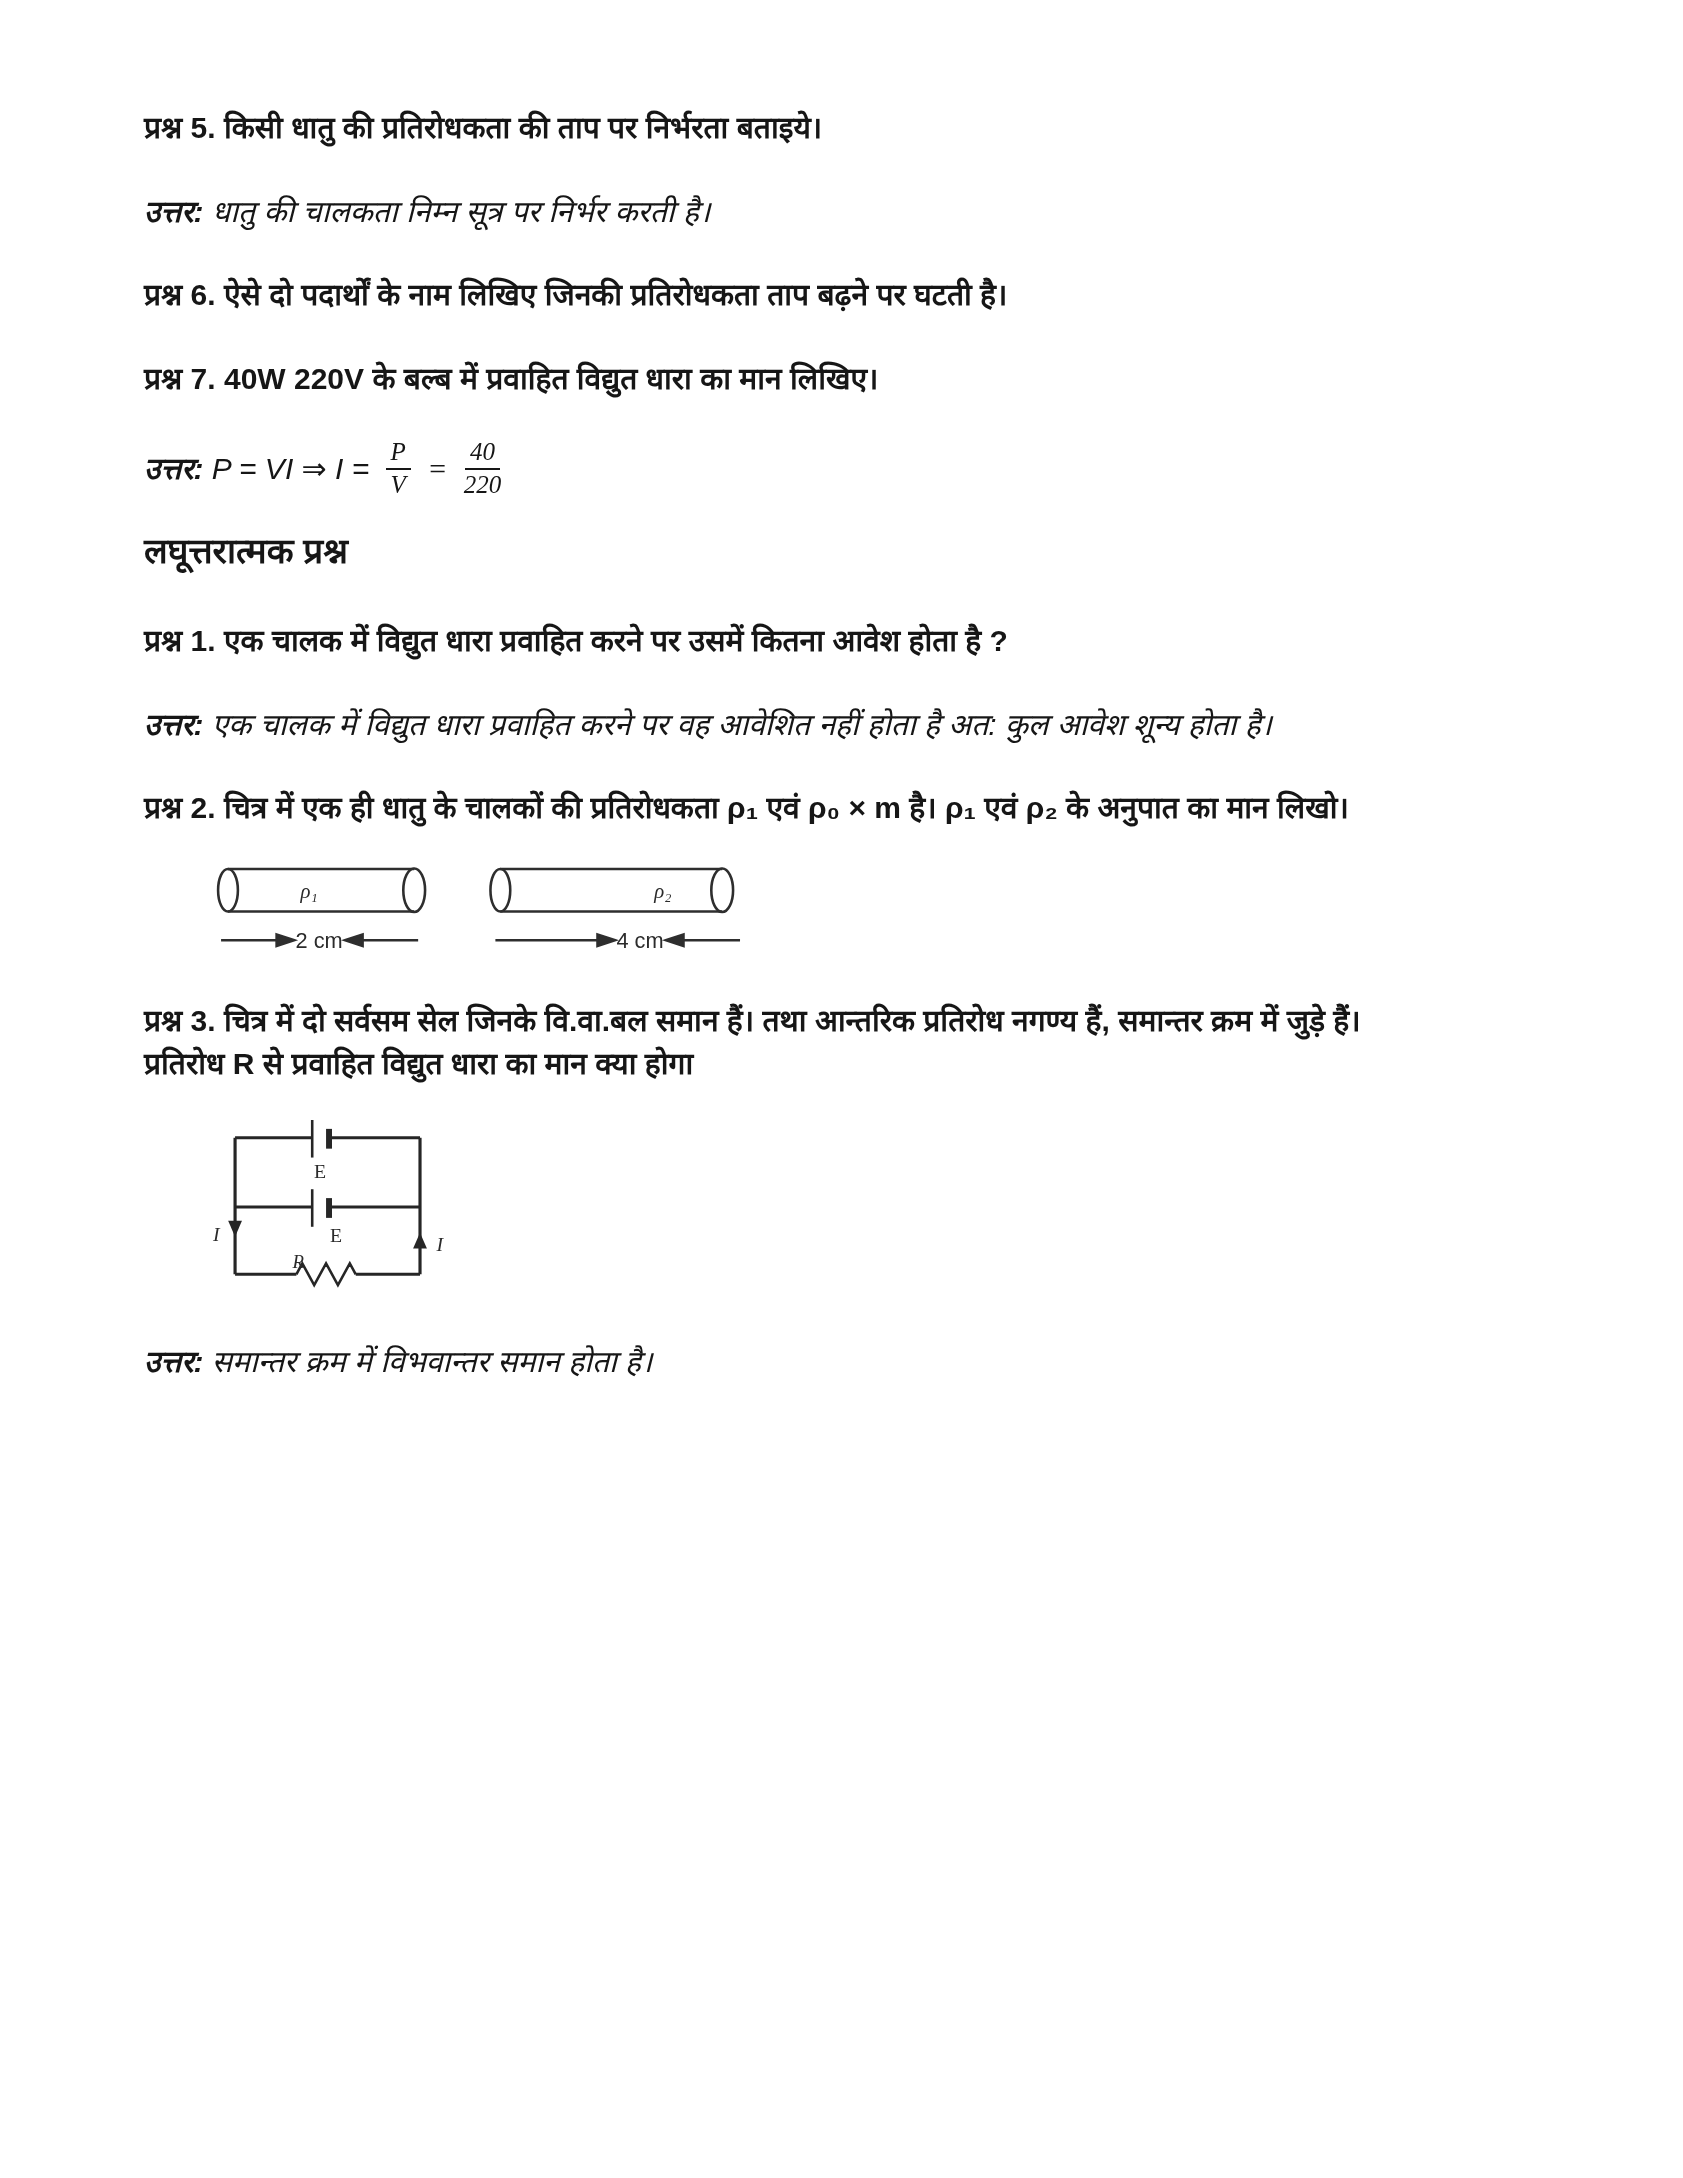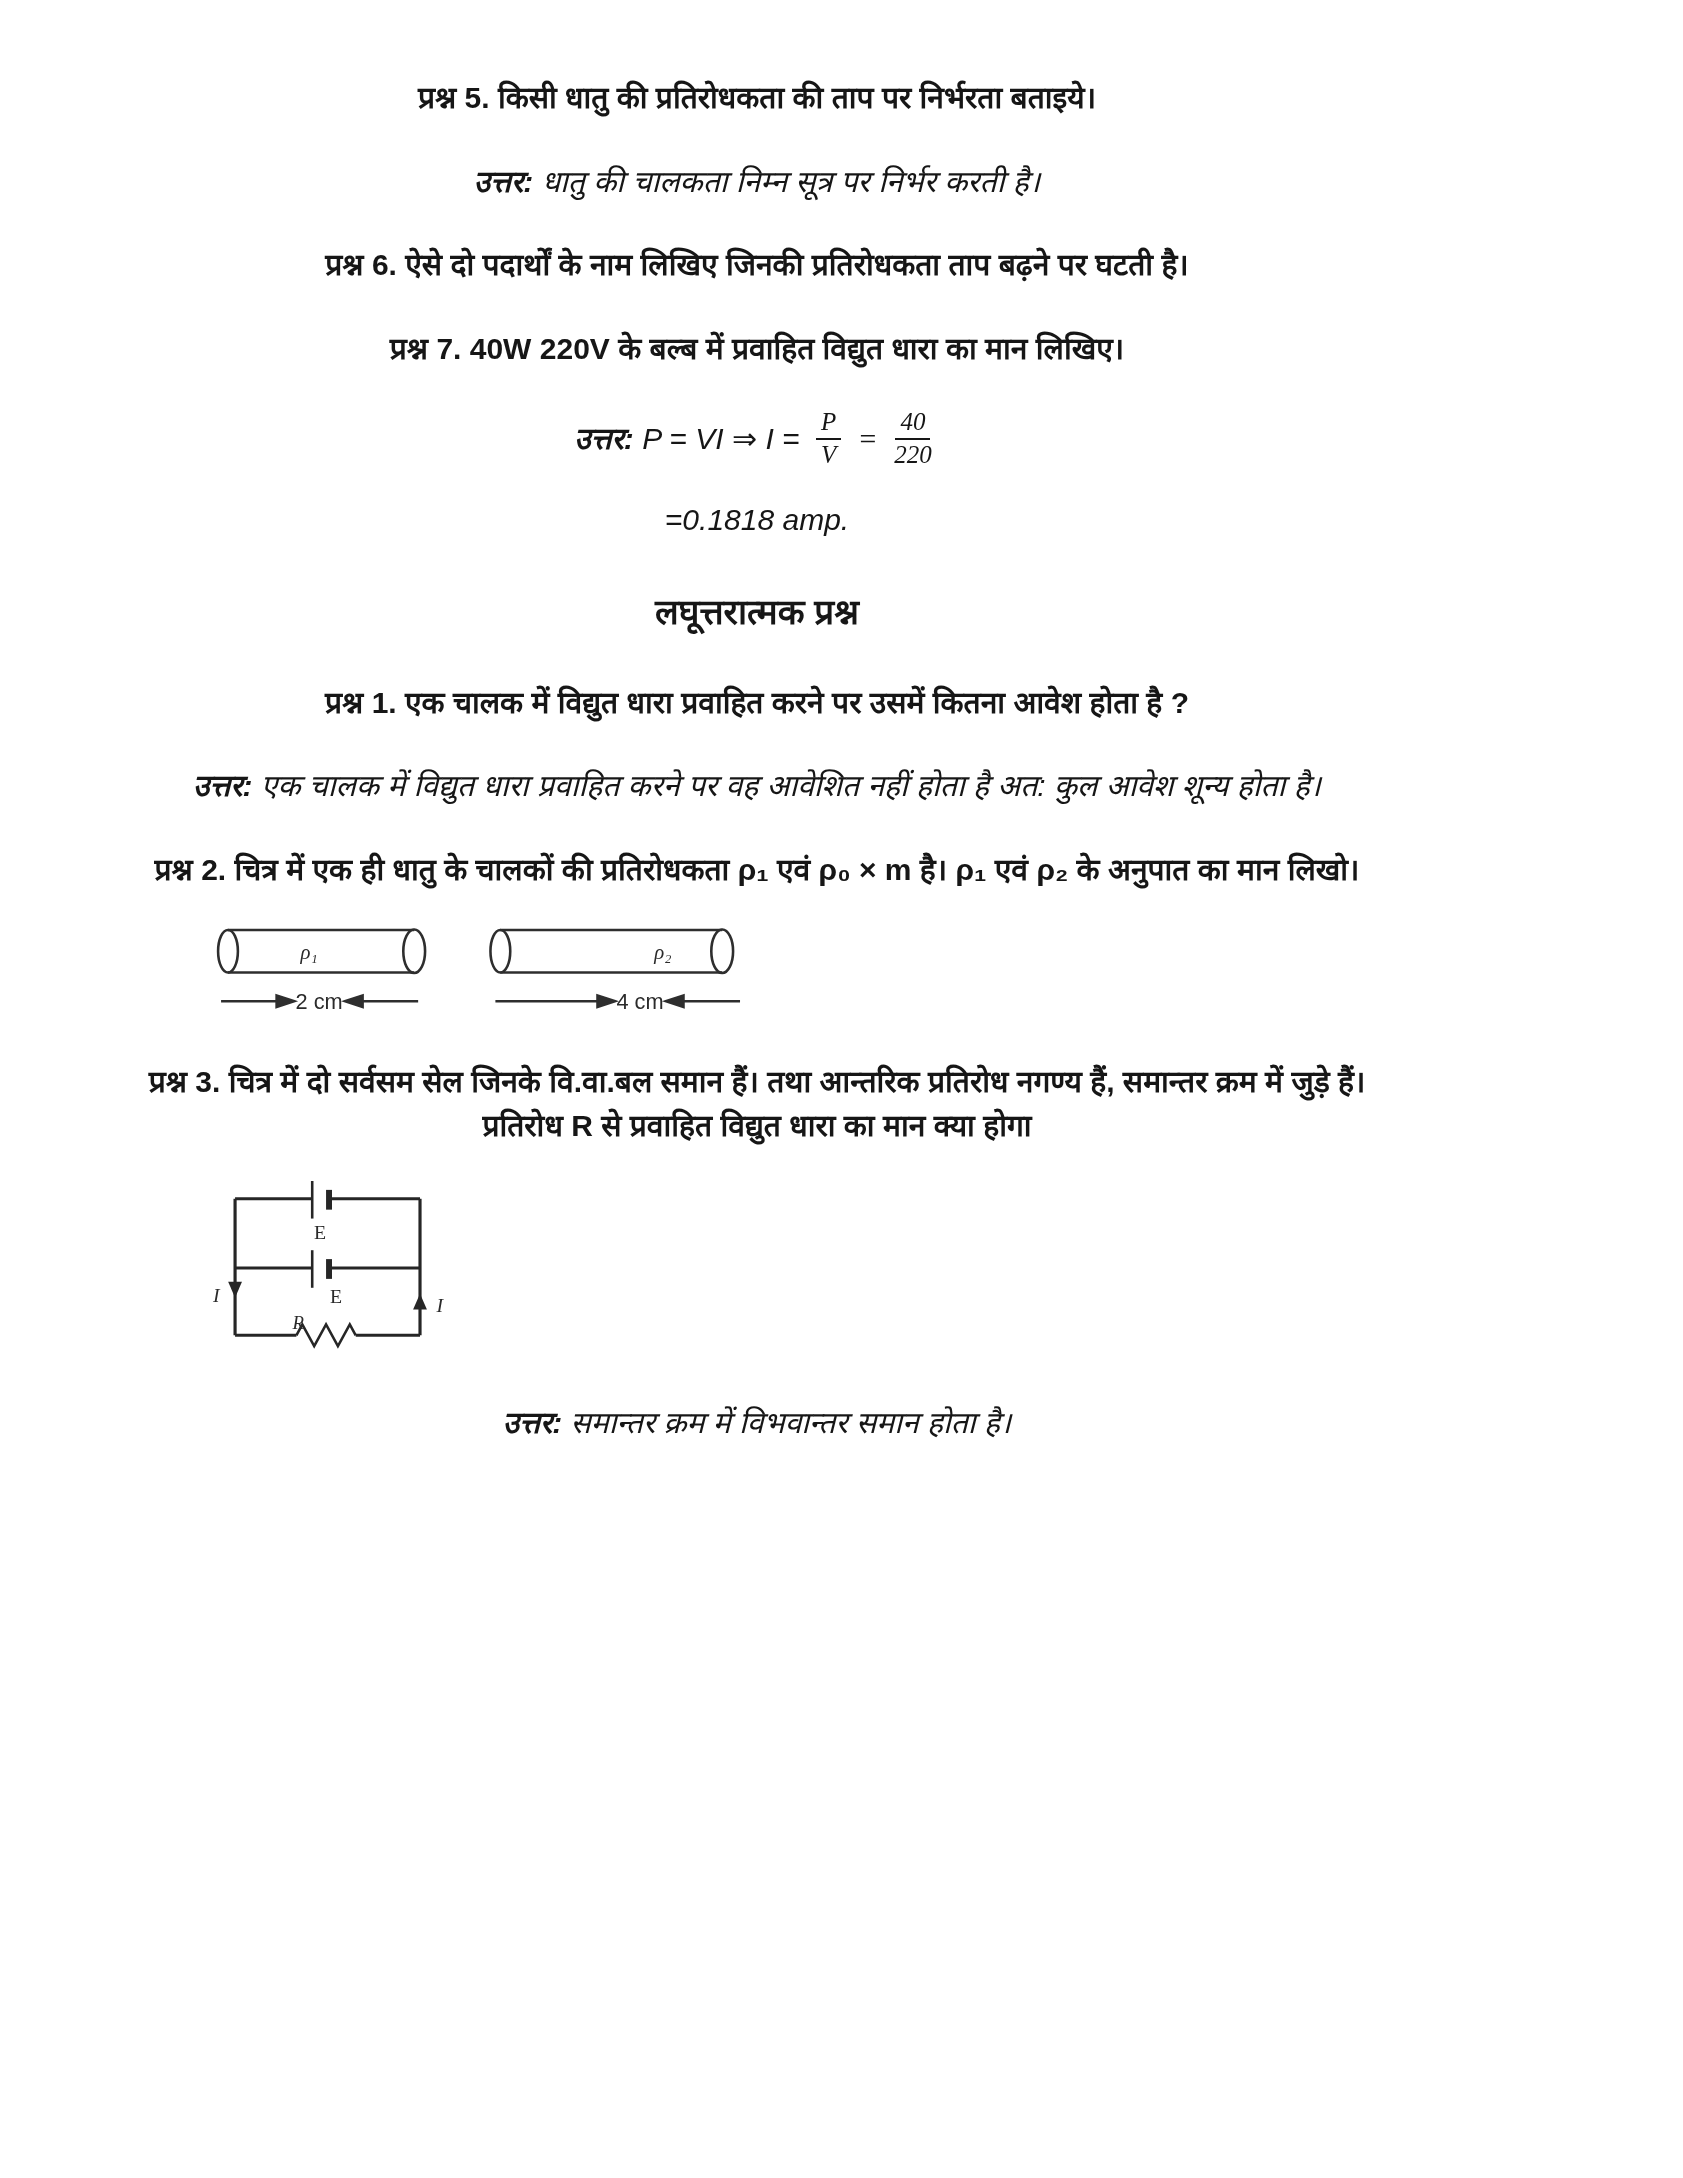--- a/index.html
+++ b/index.html
@@ -1,25 +1,24 @@
 <!DOCTYPE html>
 <html><head>
 <meta charset="utf-8">
 <style>
   html,body{margin:0;padding:0;background:#ffffff;}
   .page{
     position:relative;
     width:1509px;height:2178px;
     background:#ffffff;
     box-sizing:border-box;
-    padding:76px 139px 0 144px;
+    padding:106px 139px 0 144px;
     font-family:"Liberation Sans","DejaVu Sans",sans-serif;
     color:#161616;
     overflow:hidden;
-    text-align:center;
   }
   p{margin:0;}
   .question{
     font-weight:700;
     font-size:30px;
     line-height:1.45;
     margin-bottom:40px;
   }
   .answer{
     font-size:30px;
@@ -78,21 +77,20 @@
     <span class="frac">
         <span class="num">P</span>
         <span class="den">V</span>
       </span>
     <span style="font-family:'Liberation Serif','DejaVu Serif',serif;">=</span>
     <span class="frac">
         <span class="num">40</span>
         <span class="den">220</span>
       </span>
   </p>
-  <p class="answer" style="margin-bottom:48px;">=0.1818 amp.</p>
 
   <h2 class="section-heading">लघूत्तरात्मक प्रश्न</h2>
 
   <p class="question">प्रश्न 1. एक चालक में विद्युत धारा प्रवाहित करने पर उसमें कितना आवेश होता है ?</p>
   <p class="answer"><span class="prefix">उत्तर:</span> <span>एक चालक में विद्युत धारा प्रवाहित करने पर वह आवेशित नहीं होता है अत: कुल आवेश शून्य होता है।</span></p>
 
   <p class="question" style="margin-bottom:30px;">प्रश्न 2. चित्र में एक ही धातु के चालकों की प्रतिरोधकता ρ₁ एवं ρ₀ × m है। ρ₁ एवं ρ₂ के अनुपात का मान लिखो।</p>
 
   <div class="figure-cylinders">
     <svg width="540" height="103" viewBox="0 0 545 104">

